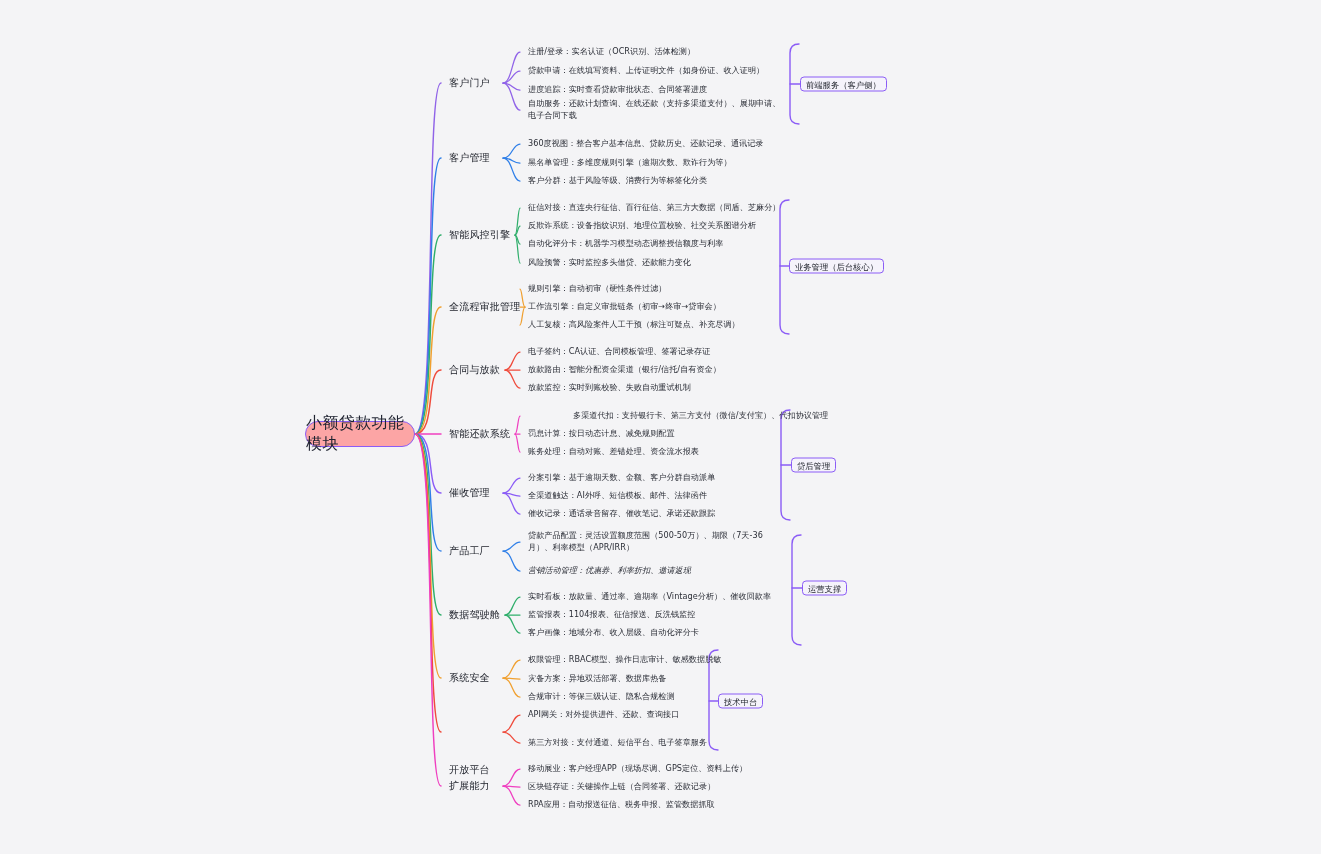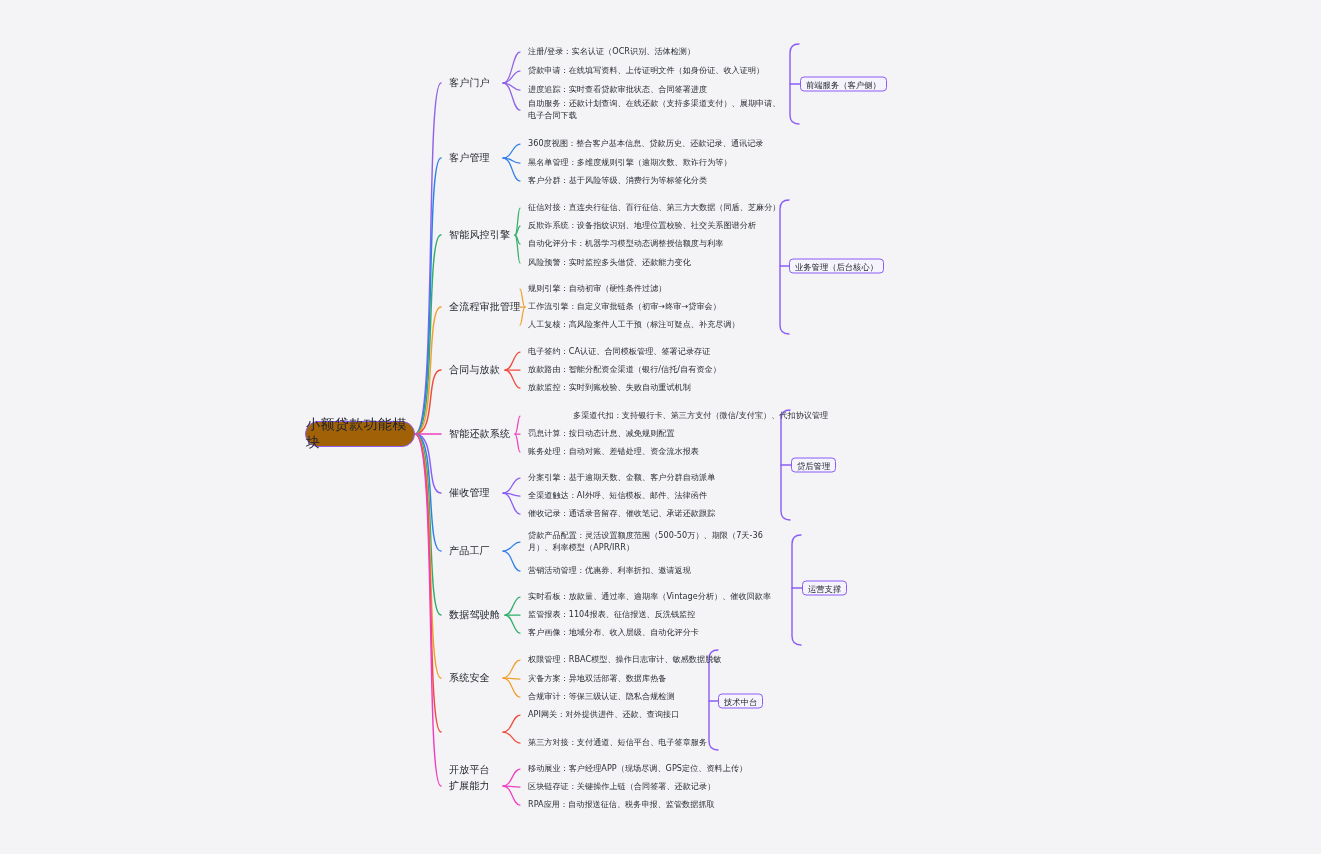--- a/index.html
+++ b/index.html
@@ -28,25 +28,25 @@
     pointer-events: none;
   }
   .root-node {
     position: absolute;
     left: 305px;
     top: 421px;
     width: 110px;
     height: 26px;
     border: 1.6px solid #8b5cf6;
     border-radius: 13px;
-    background: #a16207;
+    background: #fca5a5;
     display: flex;
     align-items: center;
     justify-content: center;
-    font-size: 14px;
+    font-size: 16px;
     color: #1f2330;
     letter-spacing: .4px;
     box-sizing: border-box;
   }
   .branch-label {
     position: absolute;
     font-size: 10px;
     color: #23262f;
     white-space: nowrap;
     letter-spacing: .2px;
@@ -178,21 +178,21 @@
       <div class="branch-label" style="left: 449px; top: 434px;"><span>智能还款系统</span></div>
       <div class="leaf" style="left: 528px; top: 416px; margin-left: 45px;"><span>多渠道代扣：支持银行卡、第三方支付（微信/支付宝）、代扣协议管理</span></div>
       <div class="leaf" style="left: 528px; top: 434px;"><span>罚息计算：按日动态计息、减免规则配置</span></div>
       <div class="leaf" style="left: 528px; top: 452px;"><span>账务处理：自动对账、差错处理、资金流水报表</span></div>
       <div class="branch-label" style="left: 449px; top: 493px;"><span>催收管理</span></div>
       <div class="leaf" style="left: 528px; top: 478px;"><span>分案引擎：基于逾期天数、金额、客户分群自动派单</span></div>
       <div class="leaf" style="left: 528px; top: 496px;"><span>全渠道触达：AI外呼、短信模板、邮件、法律函件</span></div>
       <div class="leaf" style="left: 528px; top: 514px;"><span>催收记录：通话录音留存、催收笔记、承诺还款跟踪</span></div>
       <div class="branch-label" style="left: 449px; top: 551px;"><span>产品工厂</span></div>
       <div class="leaf two-line" style="left: 528px; top: 542px;"><span>贷款产品配置：灵活设置额度范围（500-50万）、期限（7天-36月）、利率模型（APR/IRR）</span></div>
-      <div class="leaf" style="left: 528px; top: 571px;"><span>营销活动管理：优惠券、利率折扣、邀请返现</span></div>
+      <div class="leaf" style="left: 528px; top: 571px; font-style: italic;"><span>营销活动管理：优惠券、利率折扣、邀请返现</span></div>
       <div class="branch-label" style="left: 449px; top: 615px;"><span>数据驾驶舱</span></div>
       <div class="leaf" style="left: 528px; top: 597px;"><span>实时看板：放款量、通过率、逾期率（Vintage分析）、催收回款率</span></div>
       <div class="leaf" style="left: 528px; top: 615px;"><span>监管报表：1104报表、征信报送、反洗钱监控</span></div>
       <div class="leaf" style="left: 528px; top: 633px;"><span>客户画像：地域分布、收入层级、自动化评分卡</span></div>
       <div class="branch-label" style="left: 449px; top: 678px;"><span>系统安全</span></div>
       <div class="leaf" style="left: 528px; top: 660px;"><span>权限管理：RBAC模型、操作日志审计、敏感数据脱敏</span></div>
       <div class="leaf" style="left: 528px; top: 679px;"><span>灾备方案：异地双活部署、数据库热备</span></div>
       <div class="leaf" style="left: 528px; top: 697px;"><span>合规审计：等保三级认证、隐私合规检测</span></div>
       <div class="branch-label" style="left: 449px; top: 770px;"><span>开放平台</span></div>
       <div class="leaf" style="left: 528px; top: 715px;"><span>API网关：对外提供进件、还款、查询接口</span></div>

